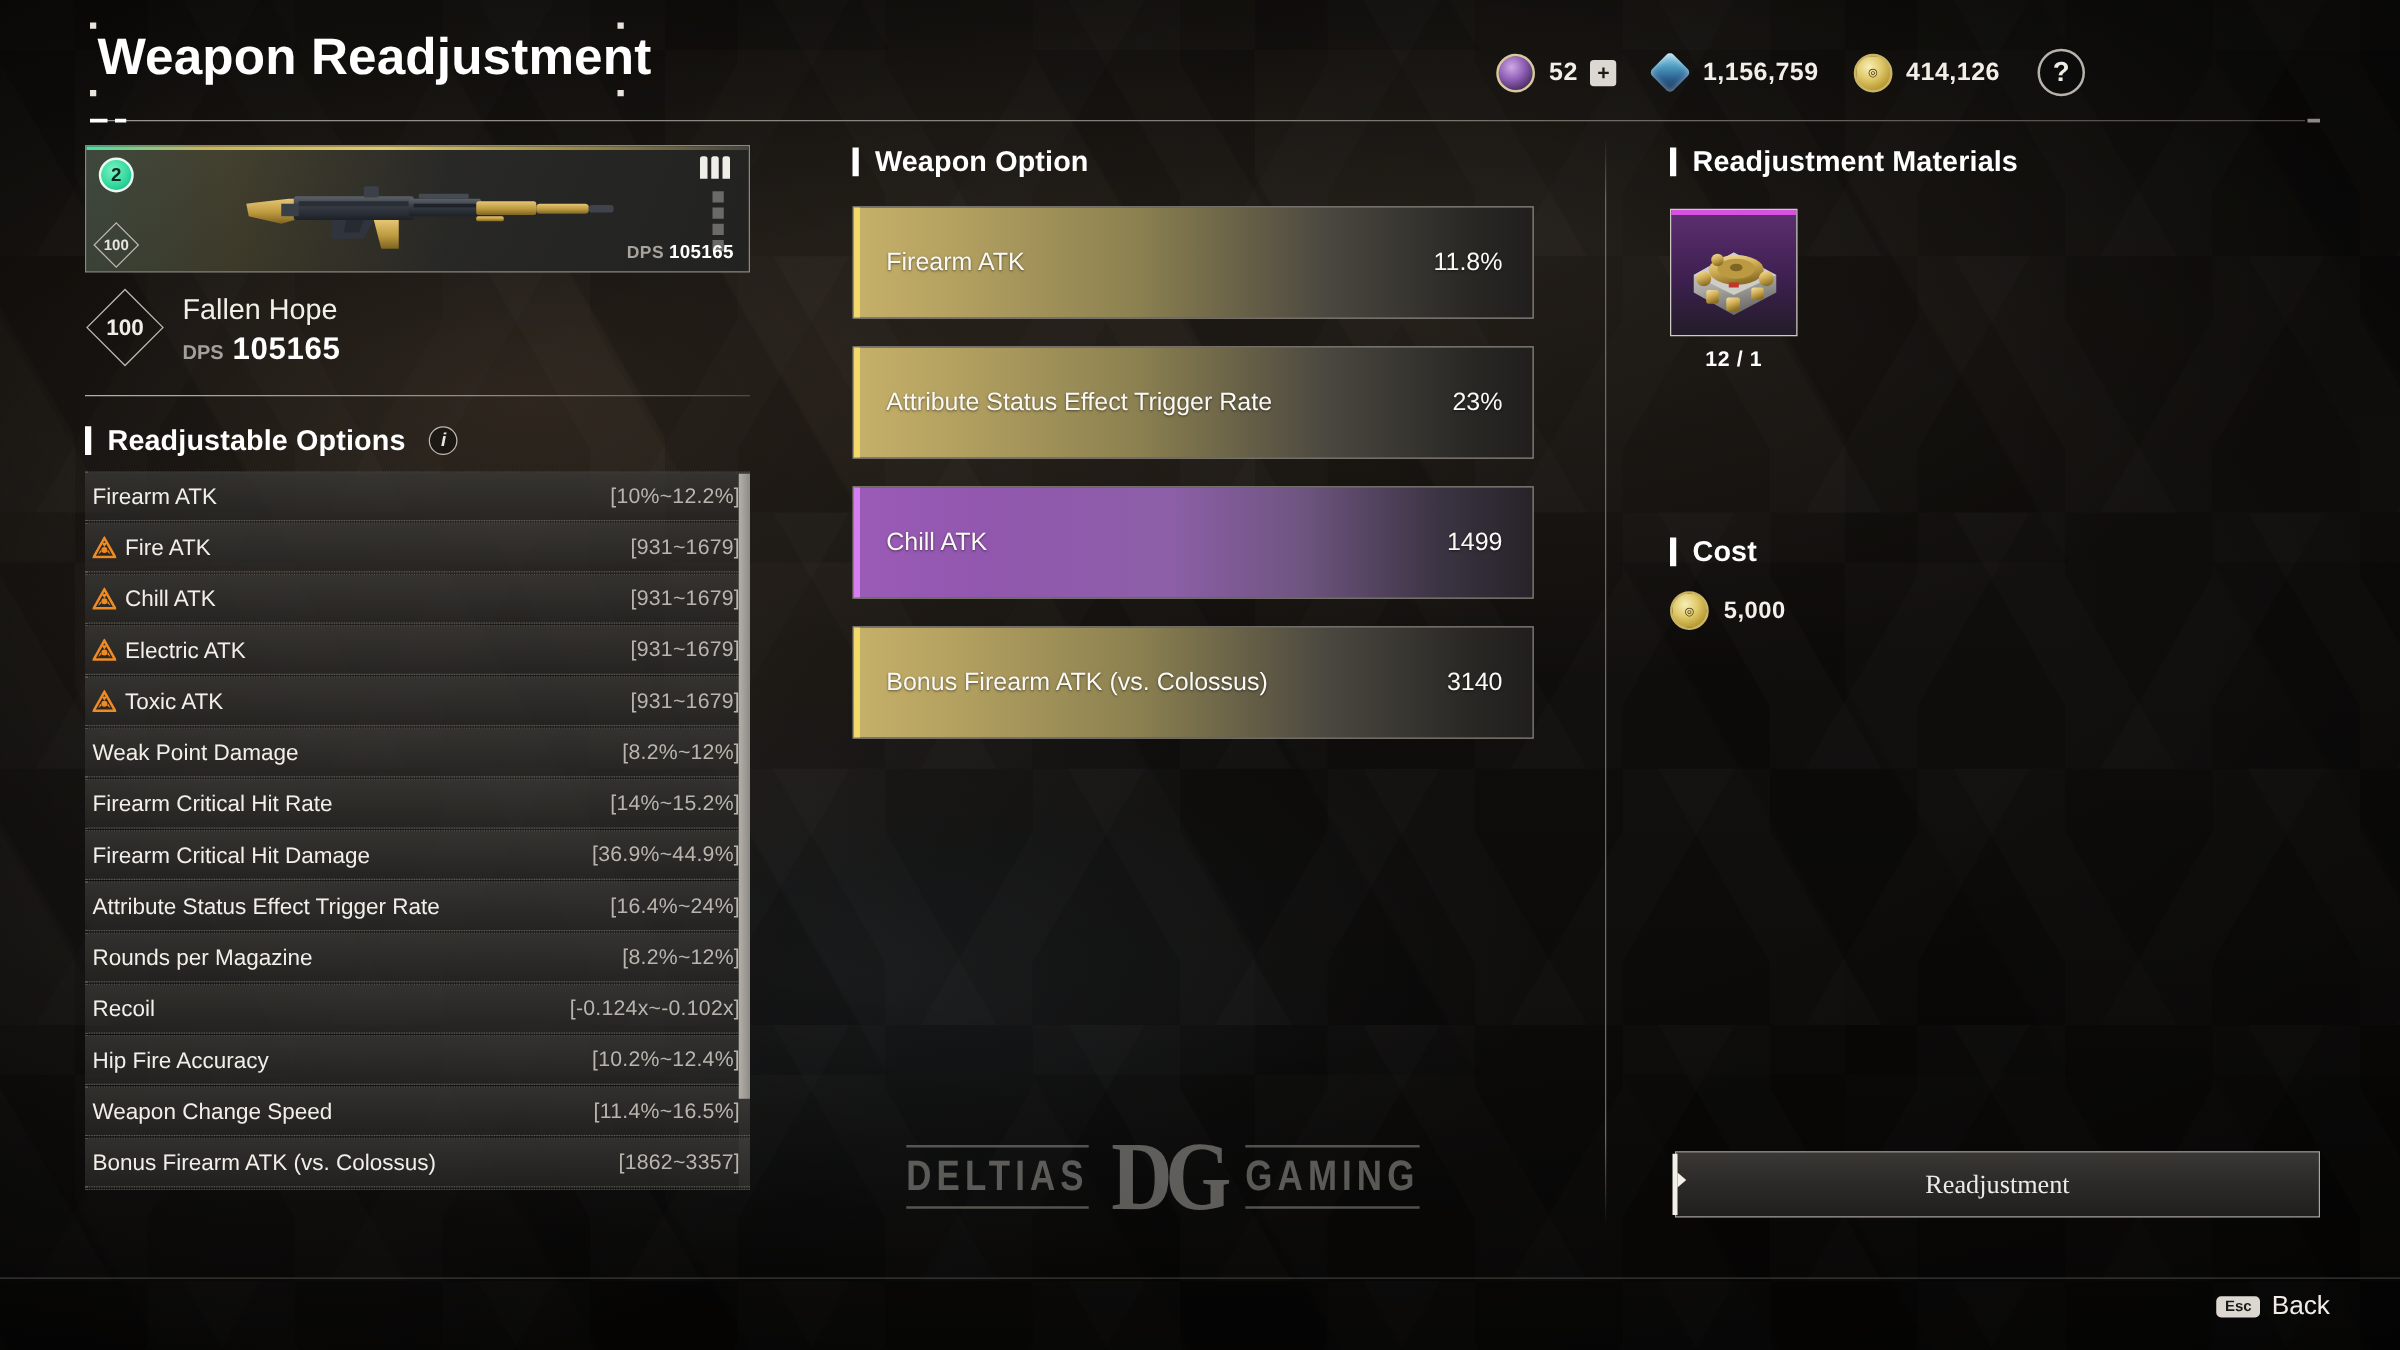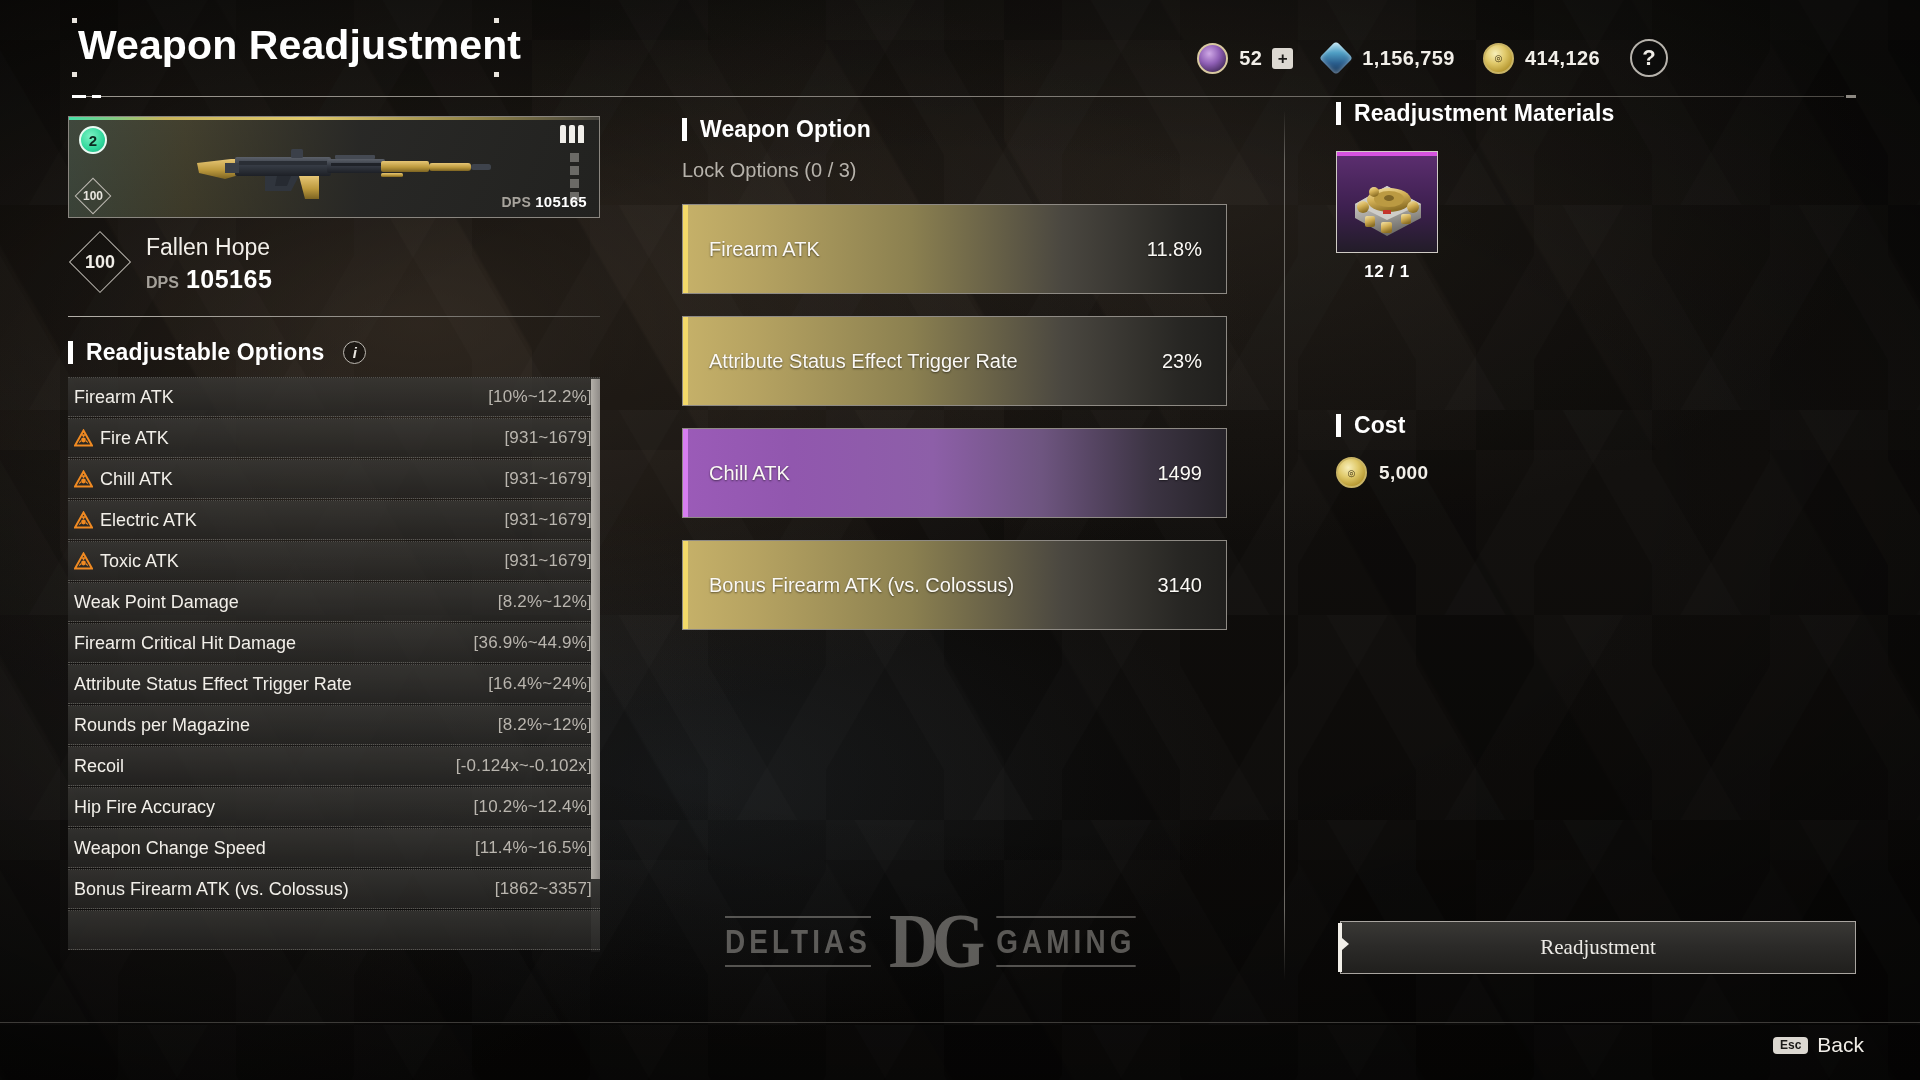--- a/index.html
+++ b/index.html
@@ -198,21 +198,21 @@
   }
   .wopt-purple .accent { background:#d77ef0; }
   .wopt-name { font-size:20px; font-weight:500; color:#fbf9f5; text-shadow:0 1px 2px rgba(0,0,0,.55); }
   .wopt-val { font-size:20px; font-weight:500; color:#fbf9f5; text-shadow:0 1px 2px rgba(0,0,0,.55); }
 
   
   #v-div { position:absolute; left:1284px; top:110px; width:1px; height:870px;
     background:linear-gradient(180deg, rgba(0,0,0,0) 0%, #6d6a65 6%, #6d6a65 92%, rgba(0,0,0,0) 100%); }
 
   
-  #right-col { position:absolute; left:1336px; top:100px; width:520px; }
+  #right-col { position:absolute; left:1336px; top:116px; width:520px; }
   #mat-slot {
     position:relative; margin-top:24px; width:102px; height:102px;
     border:1px solid #cfcbc4;
     background:
       linear-gradient(180deg, rgba(140,60,170,.55) 0%, rgba(70,32,92,.75) 55%, rgba(34,28,40,.92) 100%),
       #241f2b;
   }
   #mat-slot-top { position:absolute; left:0; top:0; width:100%; height:4px; background:#d653e0; }
   #mat-icon { position:absolute; left:10px; top:22px; width:82px; height:66px; }
   #mat-count { margin-top:9px; width:102px; text-align:center; font-size:17px; font-weight:600; letter-spacing:.5px; color:#ffffff; }
@@ -451,20 +451,26 @@
           <span class="opt-range">[931~1679]</span>
         </div>
         <div class="opt-row">
           <div class="opt-left">
             <span class="opt-name">Weak Point Damage</span>
           </div>
           <span class="opt-range">[8.2%~12%]</span>
         </div>
         <div class="opt-row">
           <div class="opt-left">
+            <span class="opt-name">Firearm Critical Hit Rate</span>
+          </div>
+          <span class="opt-range">[14%~15.2%]</span>
+        </div>
+        <div class="opt-row">
+          <div class="opt-left">
             <span class="opt-name">Firearm Critical Hit Damage</span>
           </div>
           <span class="opt-range">[36.9%~44.9%]</span>
         </div>
         <div class="opt-row">
           <div class="opt-left">
             <span class="opt-name">Attribute Status Effect Trigger Rate</span>
           </div>
           <span class="opt-range">[16.4%~24%]</span>
         </div>
@@ -504,21 +510,20 @@
       <div id="ro-scroll-thumb"></div>
     </div>
   </div>
 </div>
 
 <div id="center-col">
   <div class="sec-head">
     <div class="sec-bar"></div>
     <div class="sec-txt">Weapon Option</div>
   </div>
-  <div id="lock-opts">Lock Options (0 / 3)</div>
   <div id="opt-cards">
       <div class="wopt-card wopt-gold">
         <div class="accent"></div>
         <div class="wopt-name">Firearm ATK</div>
         <div class="wopt-val">11.8%</div>
       </div>
       <div class="wopt-card wopt-gold">
         <div class="accent"></div>
         <div class="wopt-name">Attribute Status Effect Trigger Rate</div>
         <div class="wopt-val">23%</div>

